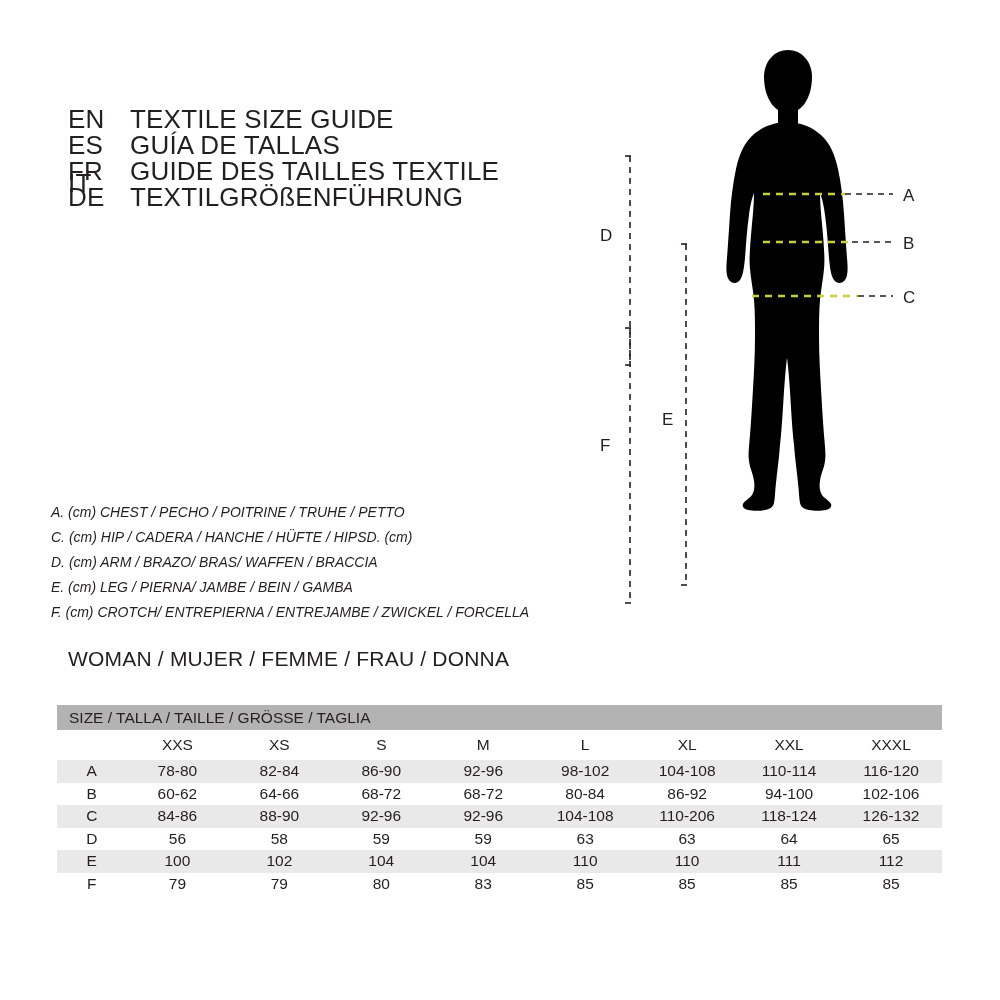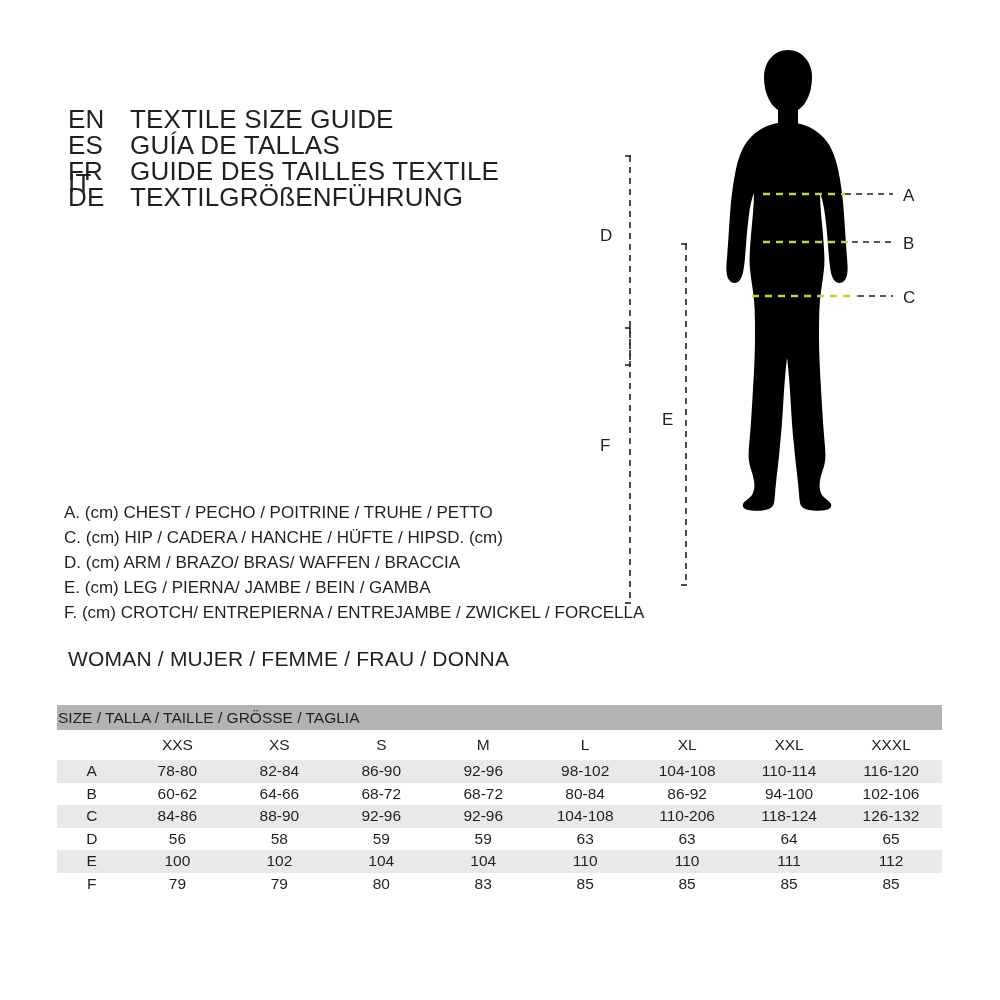--- a/index.html
+++ b/index.html
@@ -39,24 +39,25 @@
     flex: 0 0 62px;
   }
   .title-text {
     white-space: nowrap;
     margin-top: 40px;
   }
 
   
   .legend-block {
     position: absolute;
-    left: 64px;
+    left: 51px;
     top: 500px;
-    font-size: 17px;
+    font-size: 14px;
     line-height: 25px;
+    font-style: italic;
   }
   .legend-row {
     white-space: nowrap;
   }
 
   .group-label {
     position: absolute;
     left: 68px;
     top: 635px;
     font-size: 21px;
@@ -97,21 +98,21 @@
   table.size-table td, table.size-table th {
     padding: 0;
     height: 22.5px;
     font-weight: normal;
     text-align: center;
     vertical-align: middle;
   }
   tr.header-row td {
     background: #b3b3b3;
     text-align: left;
-    padding-left: 1px;
+    padding-left: 12px;
     height: 25px;
     font-size: 15.5px;
     color: #231f20;
   }
   tr.cols-row td {
     background: #ffffff;
     height: 30px;
   }
   tr.band-dark td {
     background: #e9e9e9;

